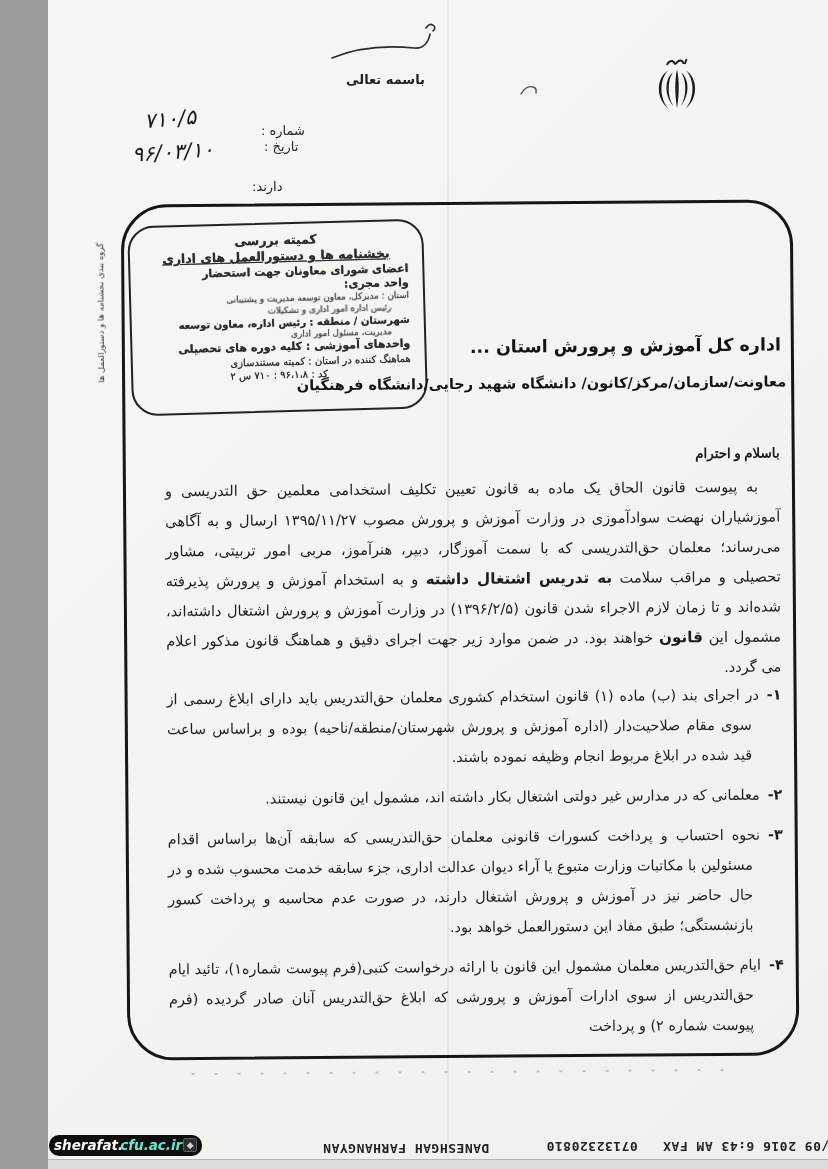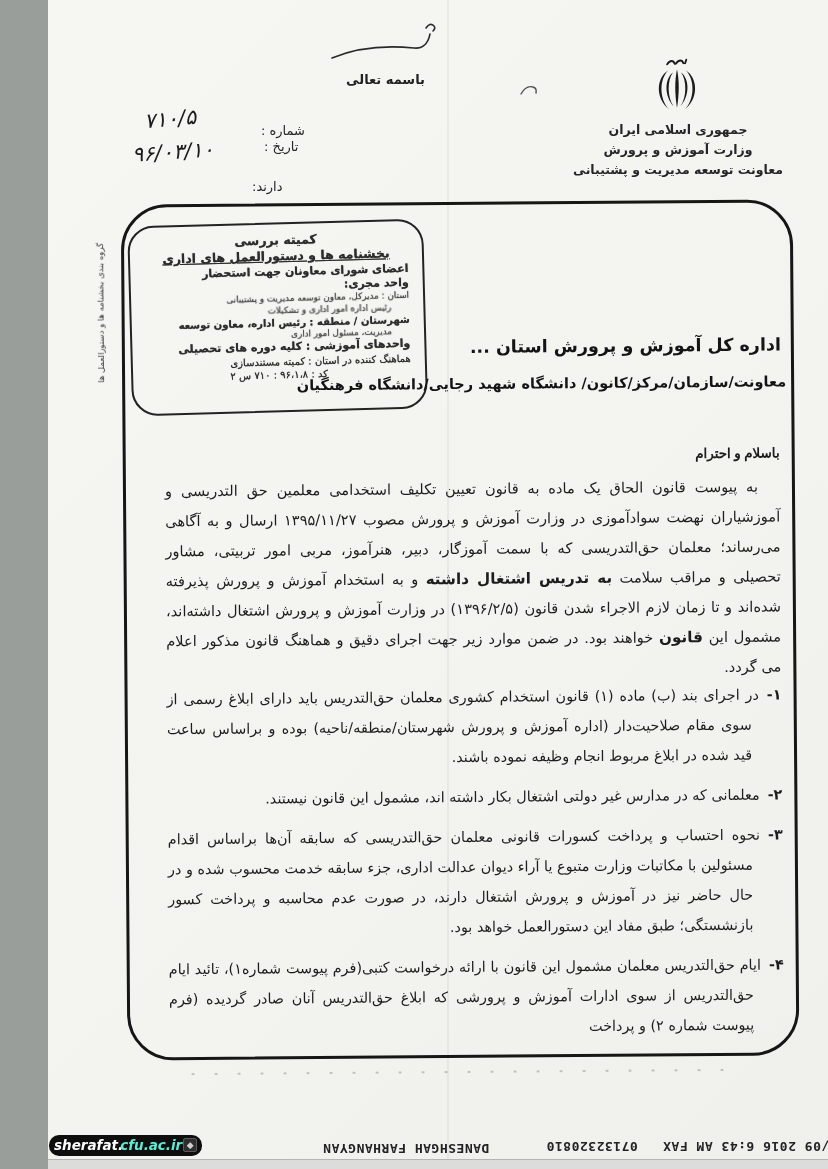--- a/index.html
+++ b/index.html
@@ -112,25 +112,20 @@
     <g fill="#1b1b1d" stroke="none">
       <path d="M50 20 C54 38 54 62 50 86 C46 62 46 38 50 20 Z"></path>
       <path d="M43 25 C28 36 28 66 44 83 C33 68 33 38 43 25 Z"></path>
       <path d="M57 25 C72 36 72 66 56 83 C67 68 67 38 57 25 Z"></path>
       <path d="M35 21 C13 35 13 71 37 89 C19 71 19 37 35 21 Z"></path>
       <path d="M65 21 C87 35 87 71 63 89 C81 71 81 37 65 21 Z"></path>
     </g>
     <path d="M33 11 C38 3 44 4 46 10 M48 10 C53 2 59 3 61 9 M64 9 l2 -6" fill="none" stroke="#1b1b1d" stroke-width="3.2" stroke-linecap="round"></path>
   </svg>
 
-  <div class="letterhead">
-    <div>جمهوری اسلامی ایران</div>
-    <div>وزارت آموزش و پرورش</div>
-    <div>معاونت توسعه مدیریت و پشتیبانی</div>
-  </div>
 
   <span class="meta-label" style="left:213px; top:123px;">شماره :</span>
   <span class="meta-hand" style="left:96px; top:107px; transform:rotate(-5deg);">۷۱۰/۵</span>
   <span class="meta-label" style="left:216px; top:139px;">تاریخ :</span>
   <span class="meta-hand" style="left:84px; top:140px; transform:rotate(-4deg);">۹۶/۰۳/۱۰</span>
   <span class="meta-label" style="left:204px; top:179px;">دارند:</span>
 
   <div class="content-tilt">
 
     <div class="letter-frame"></div>

